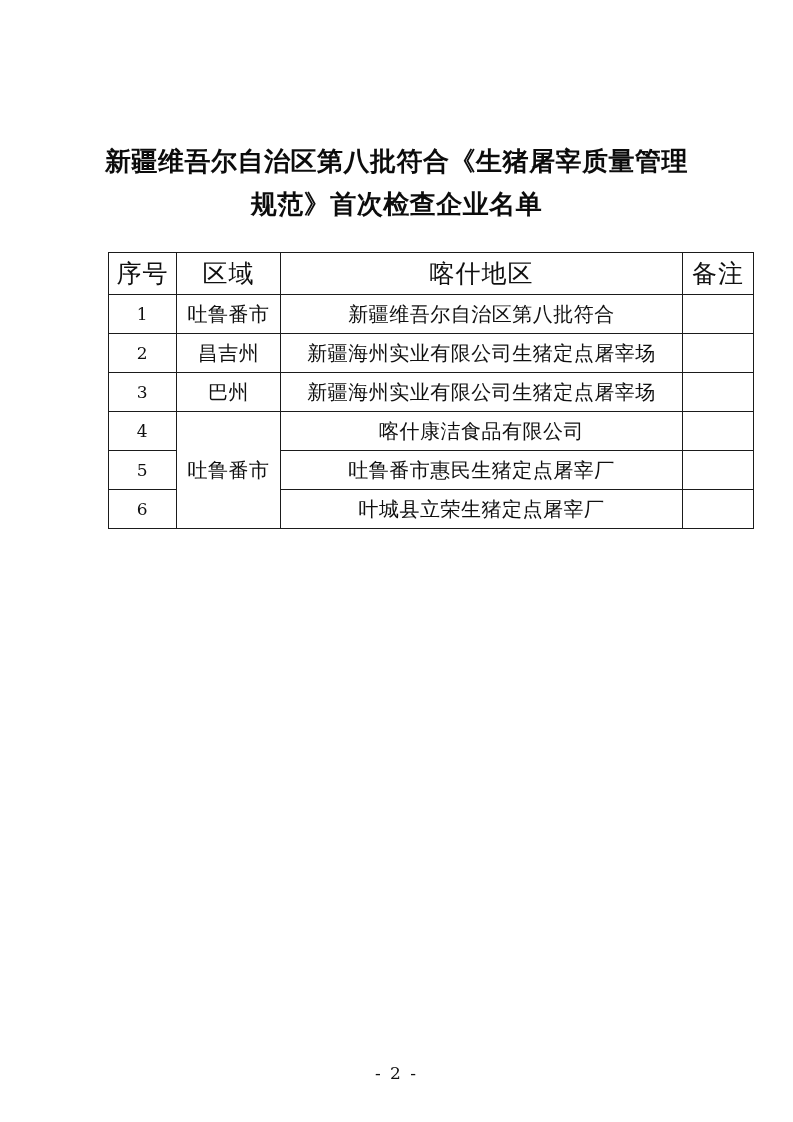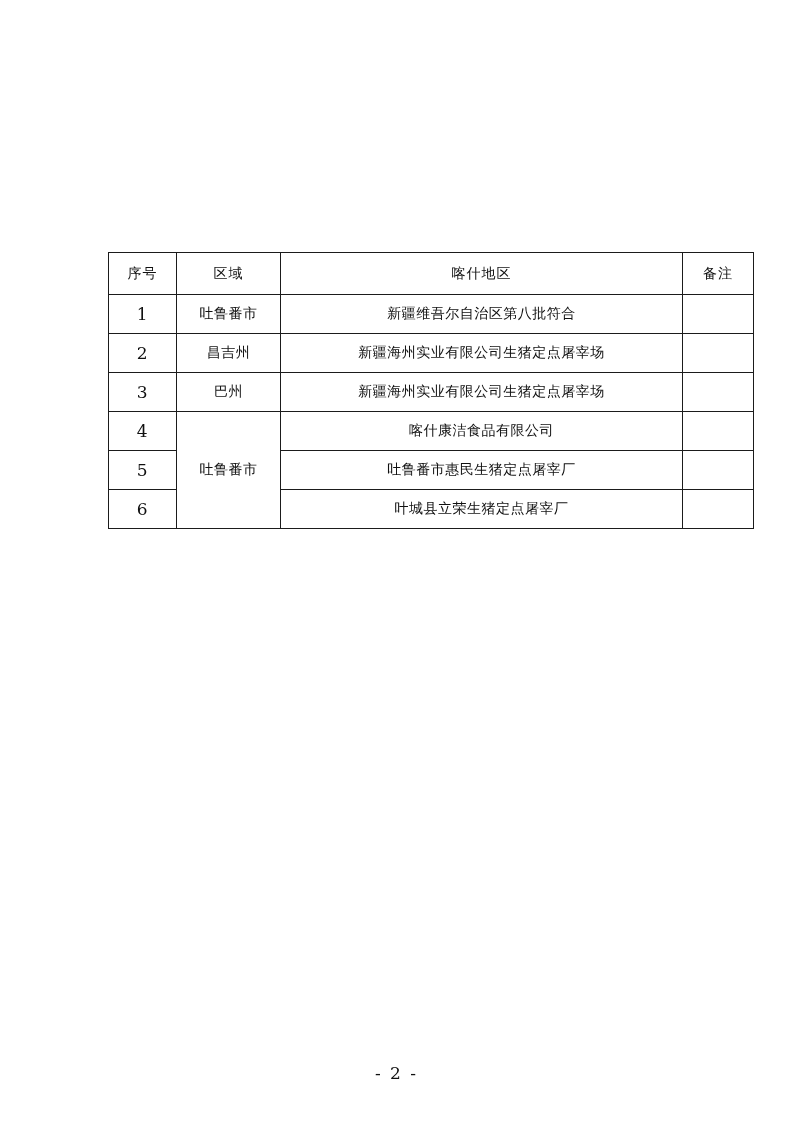--- a/index.html
+++ b/index.html
@@ -49,38 +49,38 @@
   }
   table.list th, table.list td {
     border: 1px solid #1b1b1b;
     text-align: center;
     vertical-align: middle;
     font-weight: normal;
     padding: 0;
   }
   table.list th {
     height: 41px;
-    font-size: 14px;
+    font-size: 25px;
     letter-spacing: 1px;
     margin-top: 44px;
   }
   table.list td {
     height: 38px;
     letter-spacing: 0.5px;
   }
   .col-seq { width: 68px; }
   .col-region { width: 104px; }
   .col-name { width: 402px; }
   .col-note { width: 71px; }
   td.seq {
     font-size: 17px;
     font-family: "DejaVu Serif", "Liberation Serif", serif;
   }
   td.region, td.name {
-    font-size: 14px;
+    font-size: 20px;
     margin-left: 32px;
   }
   td.name {
     letter-spacing: 0.8px;
   }
   .page-number {
     position: absolute;
     left: 0;
     top: 1063px;
     width: 793px;
@@ -88,20 +88,21 @@
     font-size: 17px;
     color: #111111;
     letter-spacing: 2px;
   }
 </style>
 </head>
 <body>
 
 <div class="page">
 
+  <div class="doc-title">新疆维吾尔自治区第八批符合《生猪屠宰质量管理规范》首次检查企业名单</div>
 
   <div class="table-wrap">
     <table class="list">
       <colgroup>
         <col class="col-seq">
         <col class="col-region">
         <col class="col-name">
         <col class="col-note">
       </colgroup>
       <thead>

